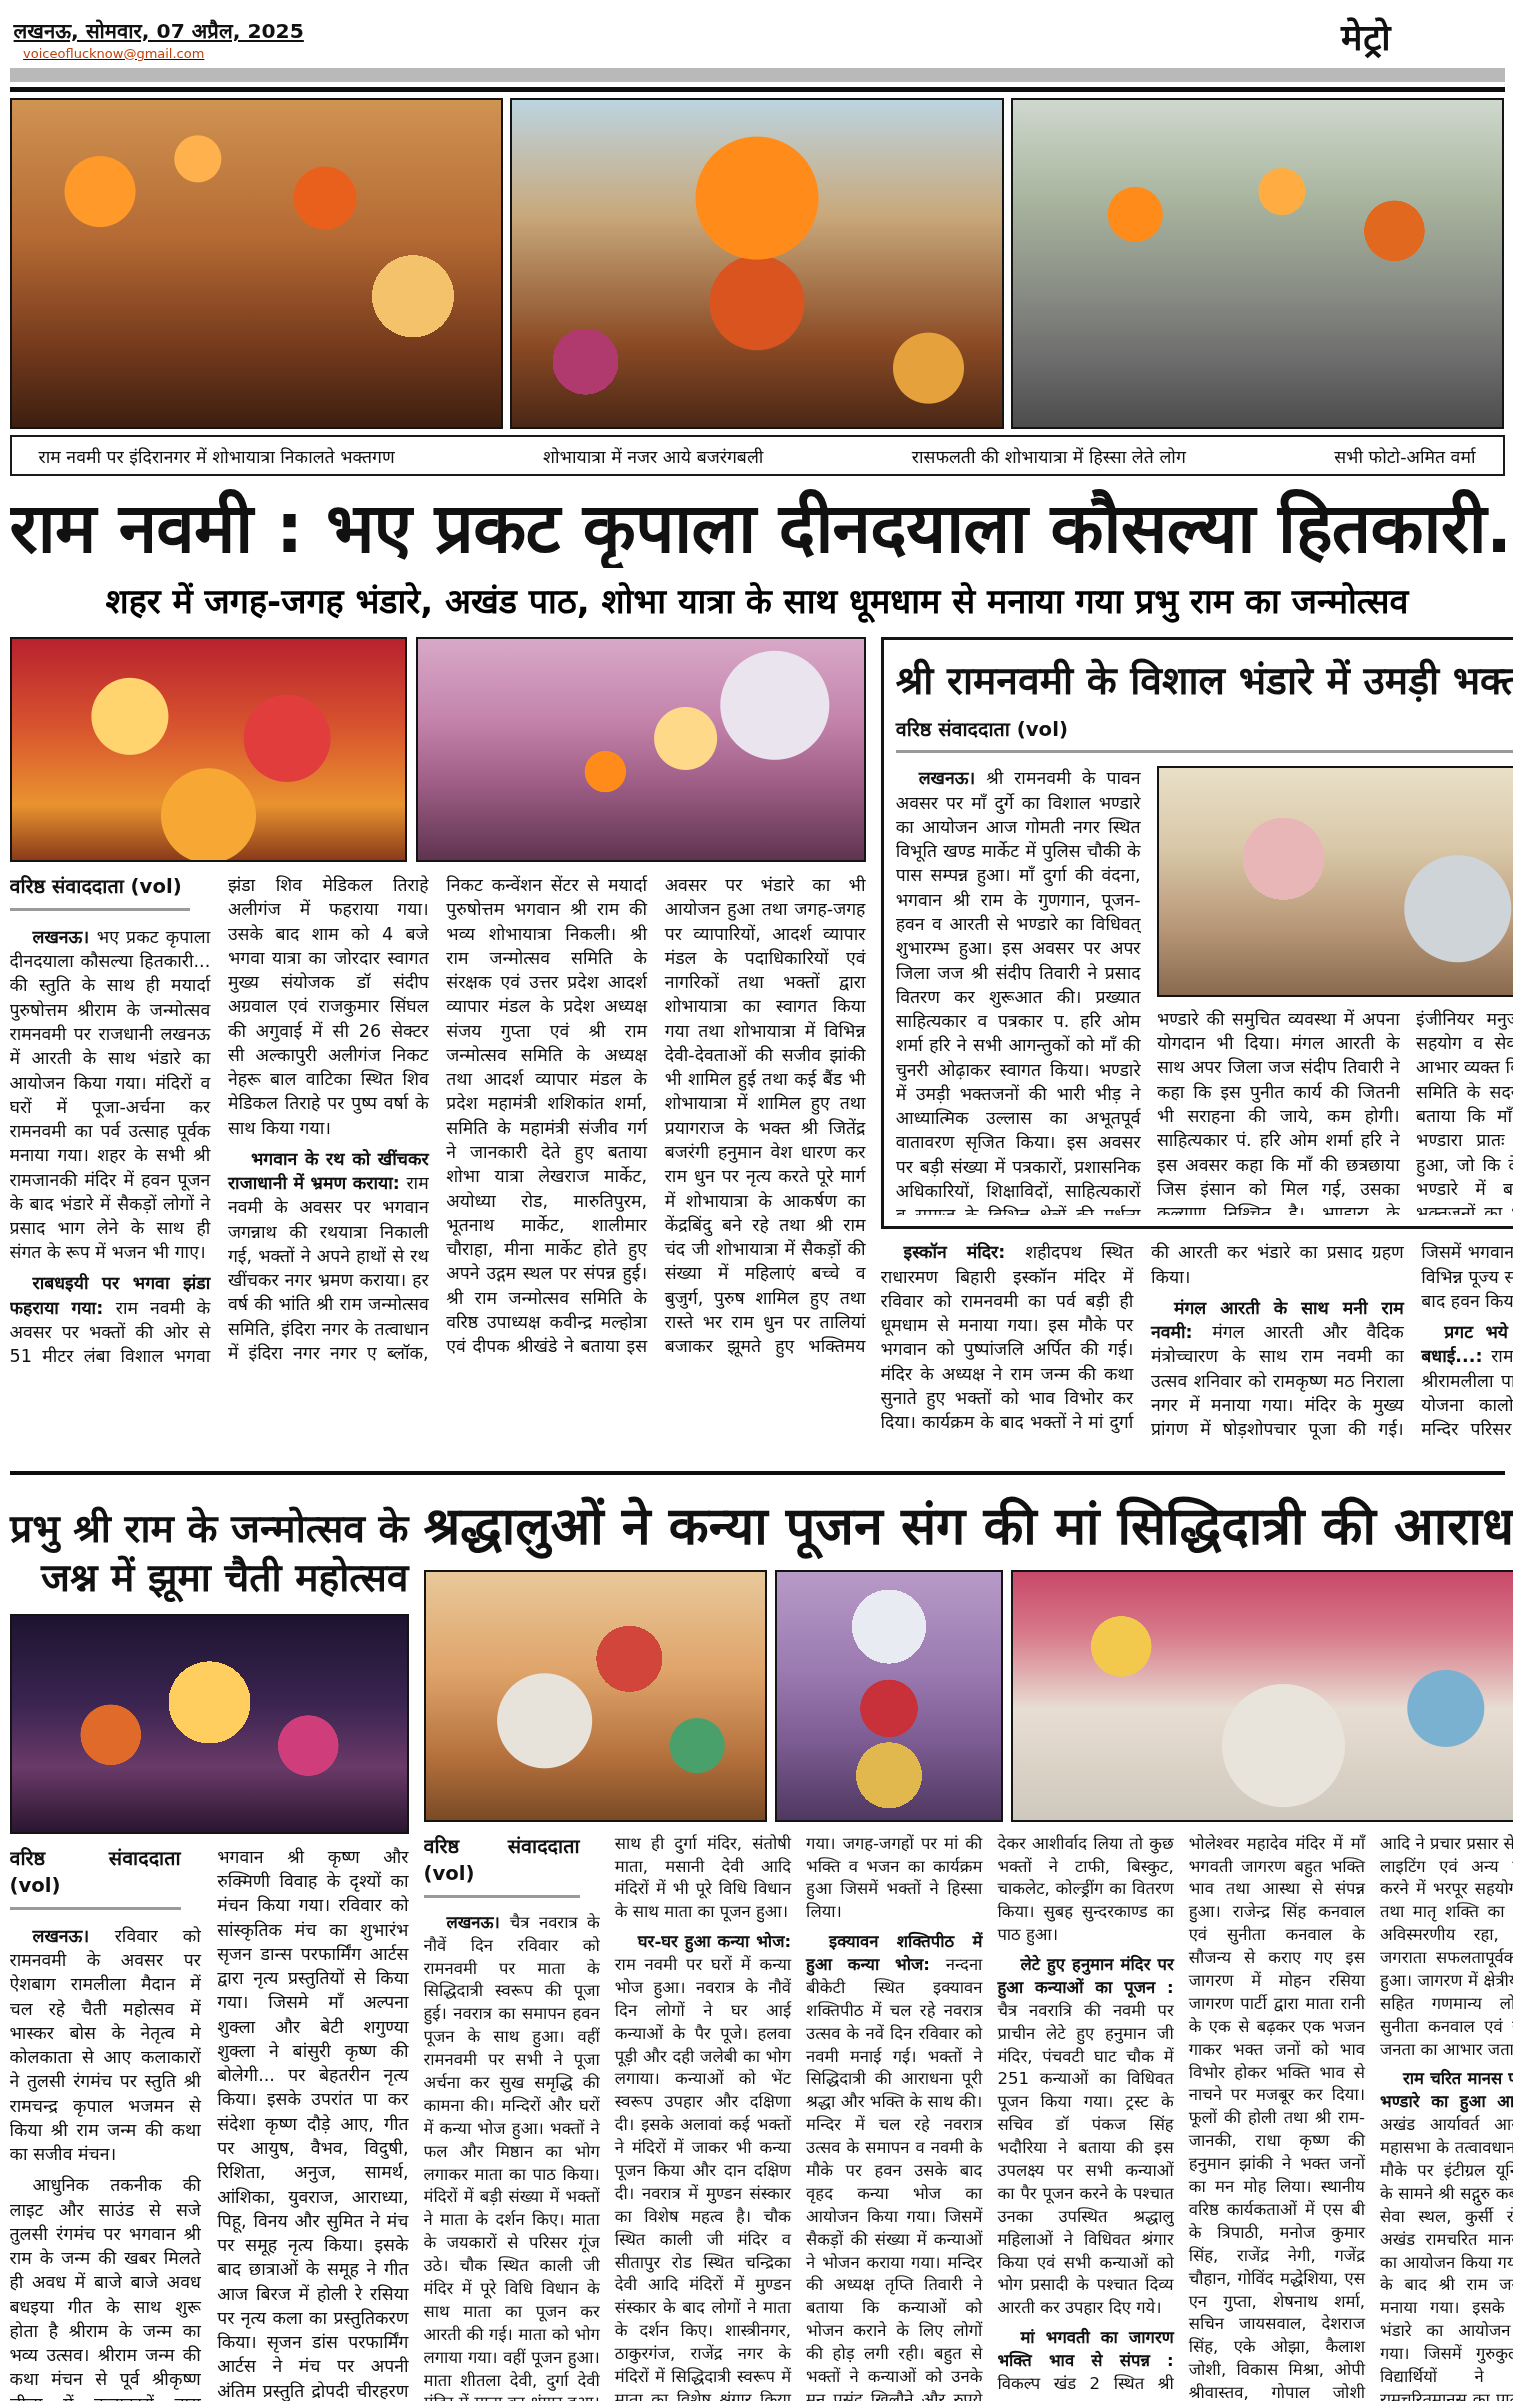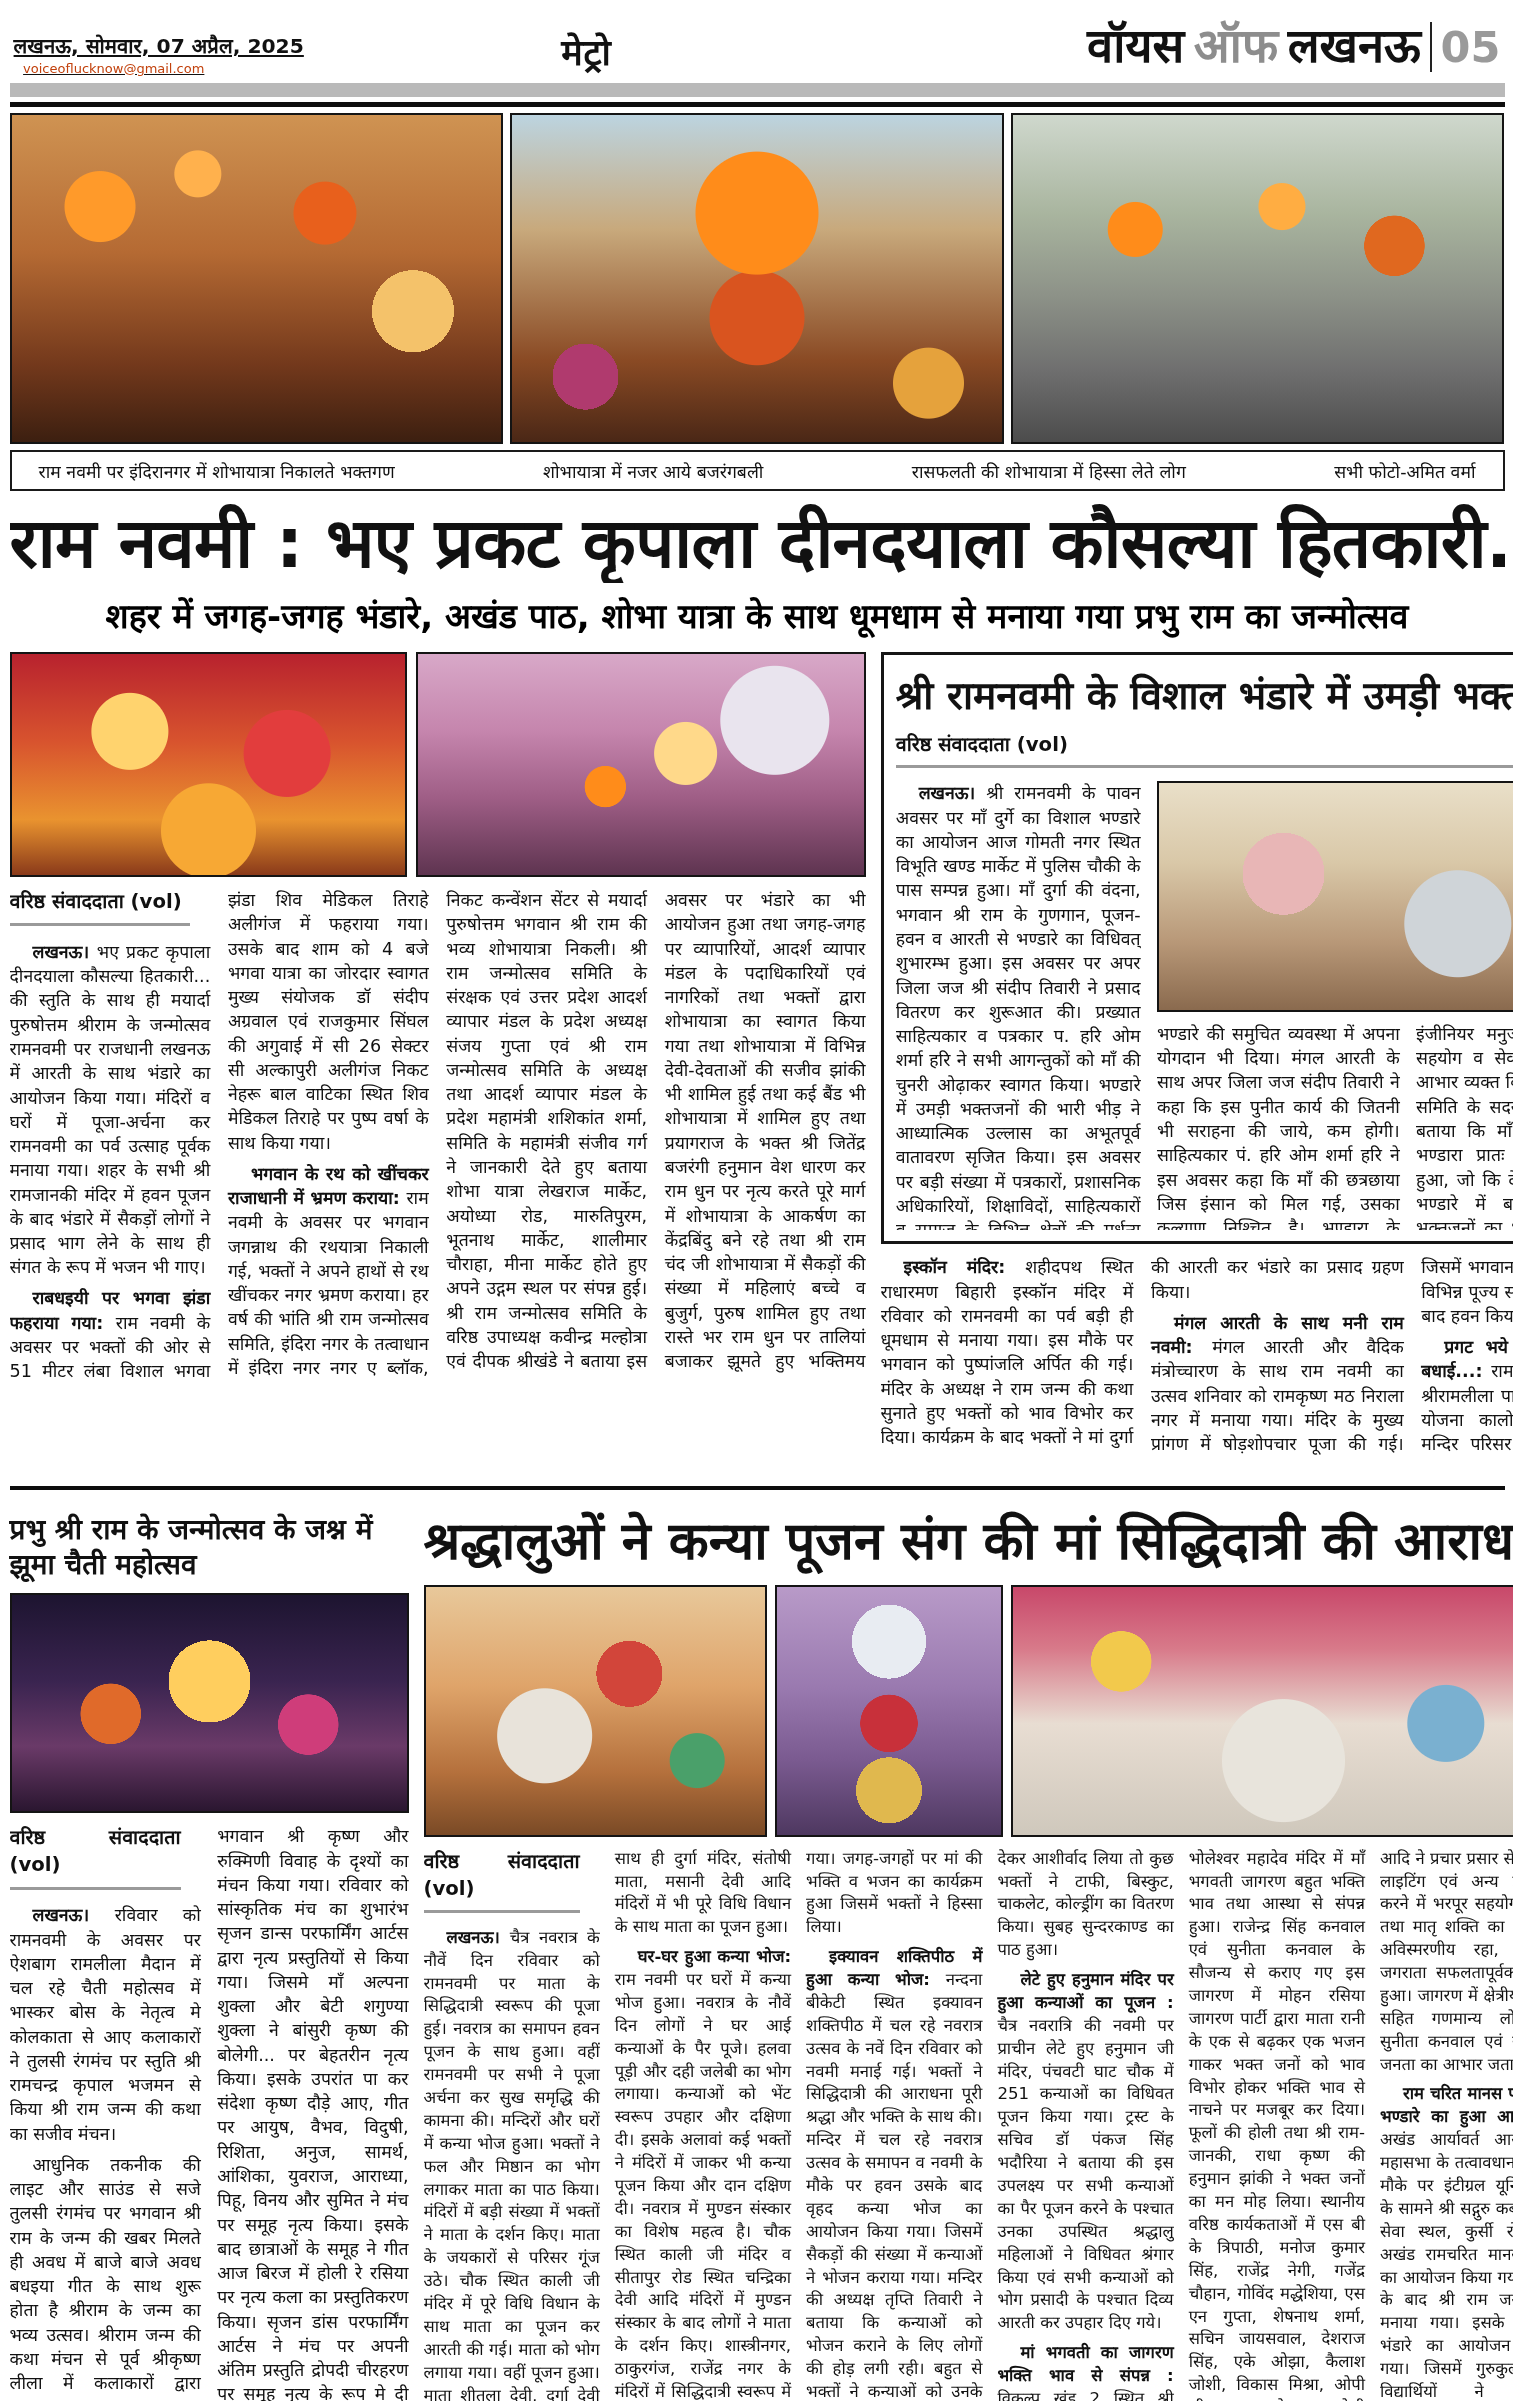--- a/index.html
+++ b/index.html
@@ -106,21 +106,21 @@
   .box-body{display:grid;grid-template-columns:1fr 2.05fr;column-gap:16.3px;max-height:449px;overflow:hidden;}
   .box-col1{overflow:hidden;}
   .box-right .ph{width:100%;height:231px;margin-bottom:9.5px;}
   .box-cols{display:grid;grid-template-columns:1fr 1fr;gap:16.3px;}
   .right-cont{columns:3;column-gap:17.6px;margin-top:11px;max-height:218px;overflow:hidden;}
 
   .section-rule{height:4.7px;background:#0d0d0d;margin:12.2px 0 11px 0;}
 
   
   .bottom-grid{display:grid;grid-template-columns:399px 1fr;gap:15px;align-items:start;}
-  .chaiti-head{font-size:28px;font-weight:800;text-align:left;line-height:1.25;margin:11px 0 11px 0;}
+  .chaiti-head{font-size:39px;font-weight:800;text-align:right;line-height:1.25;margin:19px 0 11px 0;}
   .chaiti .ph{width:100%;height:220px;}
   .chaiti-text{margin-top:11px;columns:2;column-gap:16.3px;max-height:589px;overflow:hidden;}
 
   .kanya-head{font-size:52px;font-weight:800;text-align:center;white-space:nowrap;overflow:hidden;
               margin:1.4px 0 11px 0;}
   .kanya-photos{display:flex;gap:8.1px;}
   .kanya-photos .ph{height:252px;}
   .kanya-photos .ph-8{width:343px;}
   .kanya-photos .ph-9{width:228px;}
   .kanya-photos .ph-10{flex:1;}
@@ -130,26 +130,20 @@
 <body>
 
 <div class="page">
 
   <div class="hdr">
     <div class="hdr-left">
       <div class="hdr-date">लखनऊ, सोमवार, 07 अप्रैल, 2025</div>
       <div class="hdr-mail">voiceoflucknow@gmail.com</div>
     </div>
     <div class="hdr-section">मेट्रो</div>
-    <div class="hdr-mast">
-      <span>वॉयस</span>
-      <span class="mast-gray">ऑफ</span>
-      <span>लखनऊ</span>
-      <span class="mast-page">05</span>
-    </div>
   </div>
   <div class="hdr-graybar"></div>
   <div class="hdr-rule"></div>
 
   <div class="strip">
     <div class="ph ph-1"></div>
     <div class="ph ph-2"></div>
     <div class="ph ph-3"></div>
   </div>
   <div class="caption-bar">

